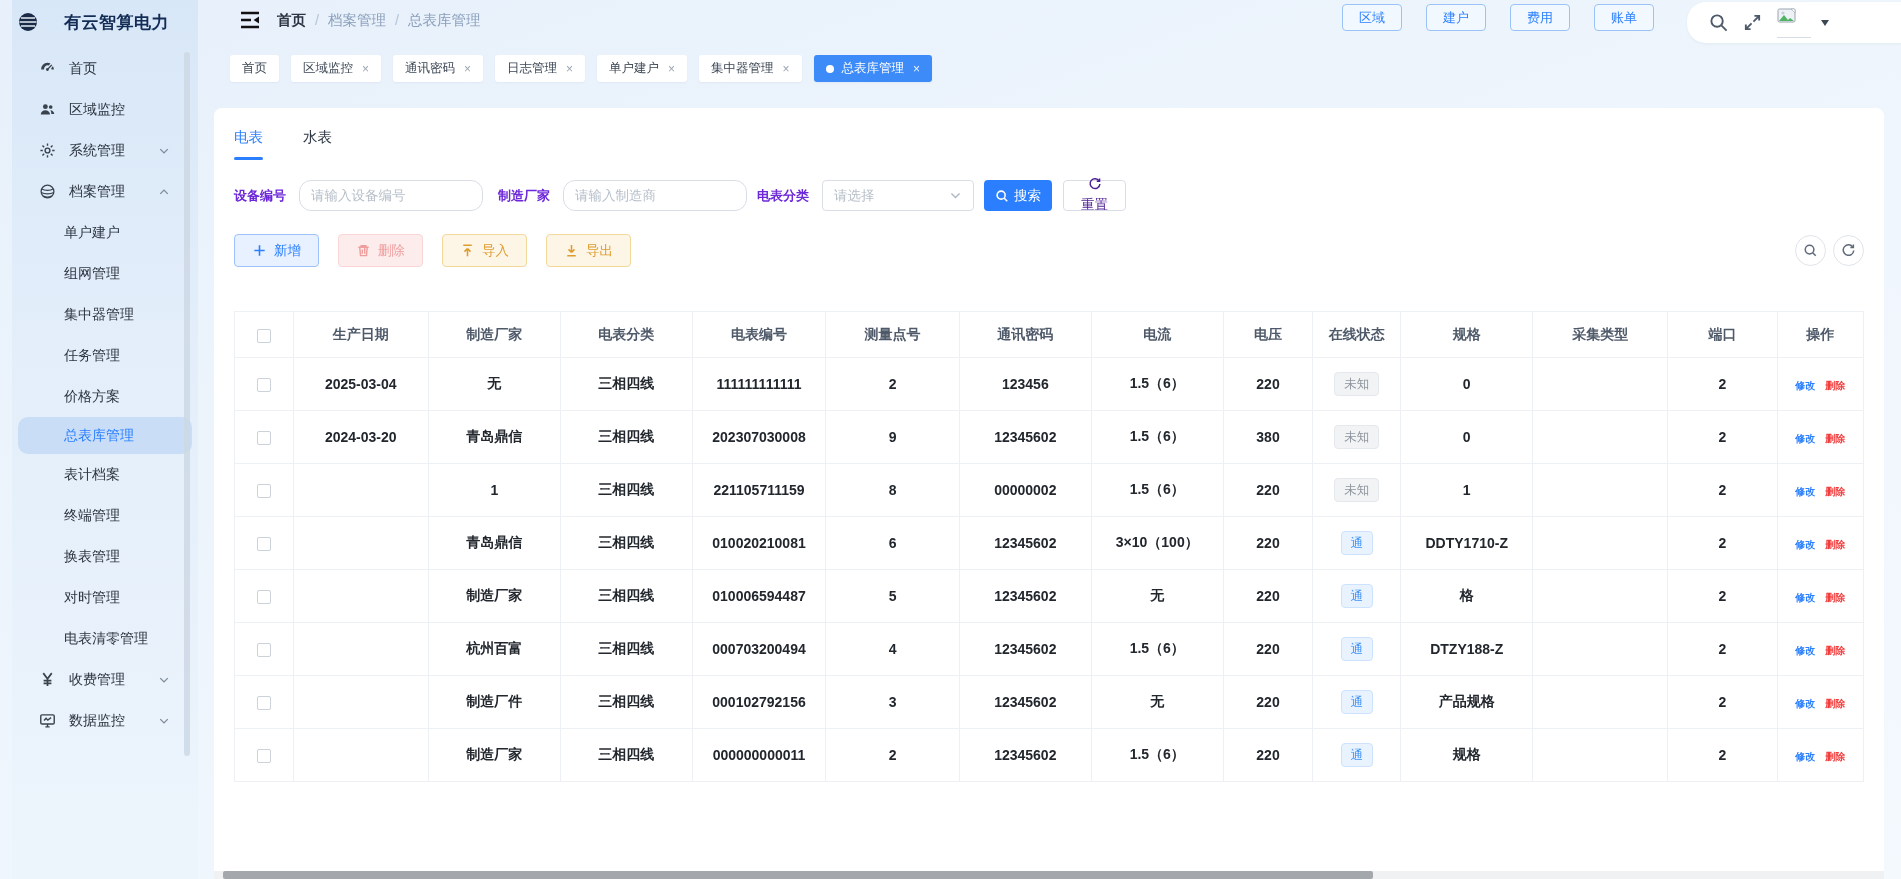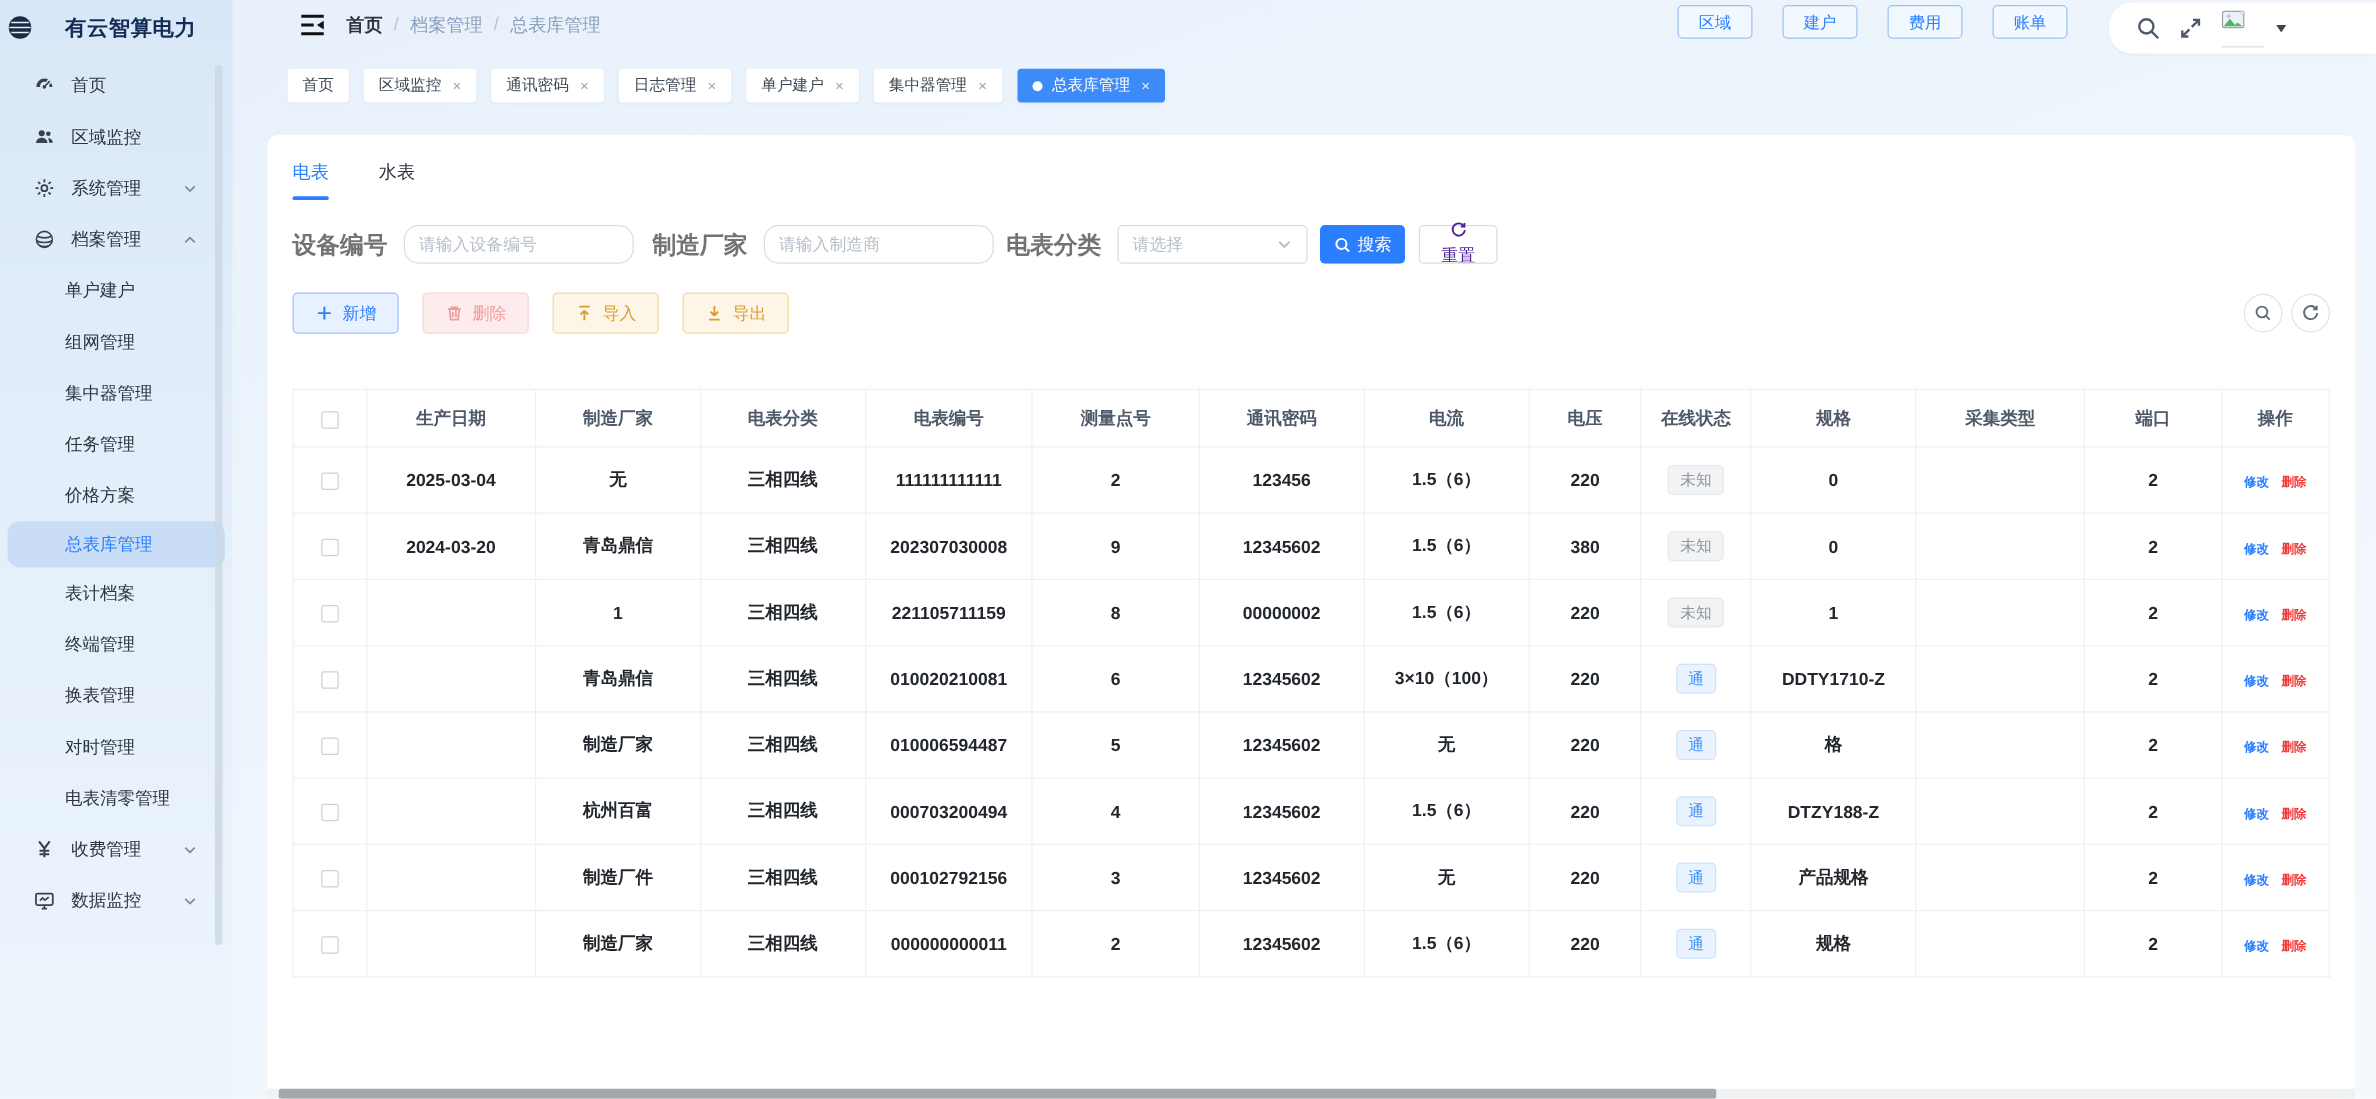--- a/index.html
+++ b/index.html
@@ -5,21 +5,21 @@
   * { margin:0; padding:0; box-sizing:border-box; }
   html,body { width:1901px; height:879px; overflow:hidden; }
   body {
     font-family:"Liberation Sans","DejaVu Sans",sans-serif;
     background:linear-gradient(160deg,#e7f0fb 0%,#eef5fc 45%,#f4f9fe 100%);
     color:#1f2329; position:relative;
   }
   svg { display:block; }
 
   
-  .sidebar { position:absolute; left:0; top:0; width:186px; height:879px;
+  .sidebar { position:absolute; left:12px; top:0; width:186px; height:879px;
     background:linear-gradient(180deg,#d8e7f7 0%,#e3eefa 40%,#edf5fc 100%); z-index:3; }
   .logo-row { display:flex; align-items:center; height:44px; padding-left:6px; }
   .logo-mark { width:24px; height:24px; color:#1b2a46; flex:0 0 auto; }
   .logo-text { margin-left:22px; font-size:17px; font-weight:bold; color:#122c55; letter-spacing:.5px; white-space:nowrap; }
   .menu { margin-top:4px; }
   .side-item { position:relative; display:flex; align-items:center; height:41px; padding-left:27px; cursor:pointer; color:#2c3540; }
   .side-icon { width:17px; height:17px; color:#3a4document4; color:#39434e; margin-right:13px; flex:0 0 auto; }
   .side-label { font-size:14px; }
   .side-chev { position:absolute; right:28px; width:12px; height:12px; color:#7d8a99; }
   .side-sub { display:flex; align-items:center; height:41px; padding-left:52px; font-size:14px; color:#2c3540; cursor:pointer; }
@@ -53,21 +53,21 @@
 
   
   .card { position:absolute; left:214px; top:108px; width:1670px; height:771px; background:#fff; border-radius:8px; padding:20px 20px 0 20px; }
   .mtabs { display:flex; gap:40px; }
   .mtab { font-size:14.5px; color:#2b3442; cursor:pointer; font-weight:500; }
   .mtab .ul { height:3px; border-radius:2px; background:transparent; margin-top:10px; }
   .mtab.active { color:var(--primary); }
   .mtab.active .ul { background:var(--primary); }
 
   .filter-row { margin-top:20px; display:flex; align-items:center; }
-  .f-label { font-size:19px; font-weight:bold; color:#737373; margin-right:13px; white-space:nowrap; }
+  .f-label { font-size:13px; font-weight:bold; color:#6d28d9; margin-right:13px; white-space:nowrap; }
   .f-input { width:184px; height:31px; border:1px solid #d9dee6; border-radius:12px; padding:0 11px; font-size:13.5px; color:#333; outline:none; }
   .f-input::placeholder { color:#b6bfc9; }
   .f-gap { width:15px; }
   .f-gap-sm { width:10px; }
   .f-select { width:152px; height:31px; border:1px solid #d9dee6; border-radius:4px; padding:0 11px; display:flex; align-items:center; justify-content:space-between; cursor:pointer; }
   .f-select .ph { font-size:13.5px; color:#b6bfc9; }
   .f-select .chev { width:13px; height:13px; color:#b0b9c4; }
   .btn { height:31px; border-radius:4px; font-size:13.5px; display:inline-flex; align-items:center; justify-content:center; cursor:pointer; border:1px solid transparent; }
   .btn-search { width:68px; background:var(--primary); color:#fff; margin-left:10px; gap:5px; }
   .btn-reset { width:63px; background:#fff; border-color:#d9dee6; color:#4c1d95; margin-left:11px; gap:5px;flex-direction:column; }

